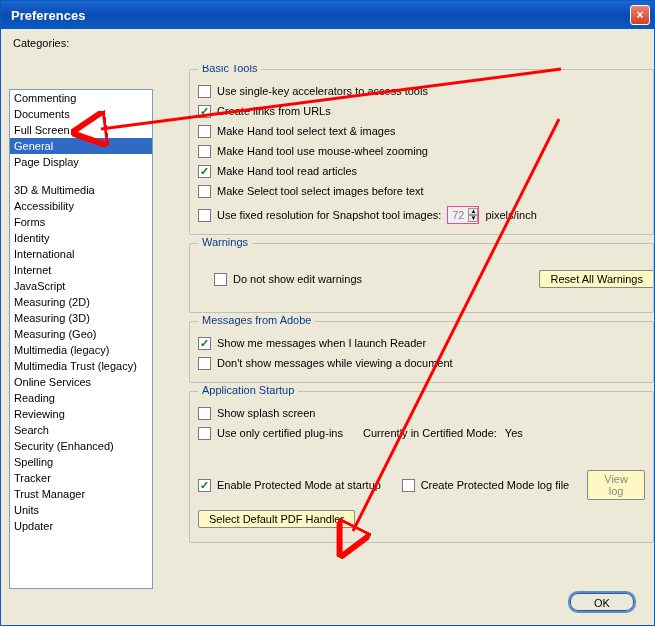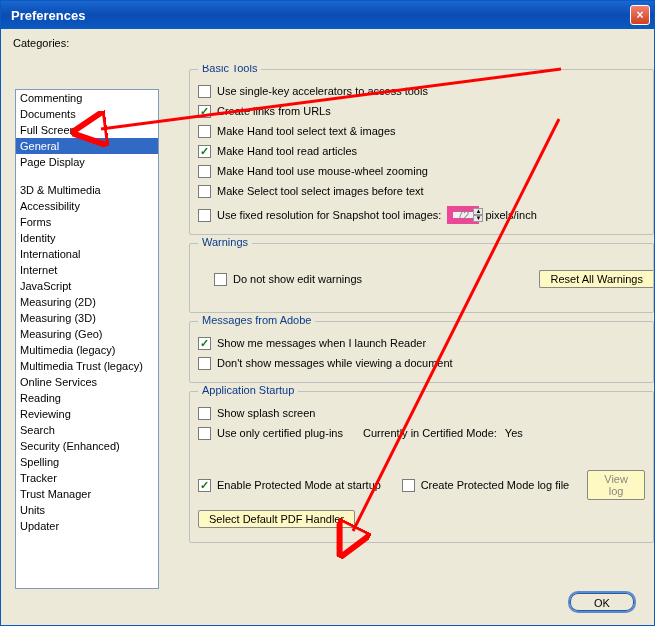--- a/index.html
+++ b/index.html
@@ -3,32 +3,32 @@
 <meta charset="utf-8">
 <style>
   * { box-sizing: border-box; }
   html, body { margin:0; padding:0; font-family: Tahoma, sans-serif; font-size:11px; background:#fff; }
   .window { width:655px; height:626px; border:1px solid #0a5ac0; position:relative; background:#fff; }
   .titlebar { height:28px; background:linear-gradient(to bottom,#1a66d0 0%,#0a4cb4 50%,#0a5ac0 100%); display:flex; align-items:center; padding:0 4px 0 10px; position:relative; }
   .titletext { color:#fff; font-weight:bold; font-size:13px; flex:1; }
   .closebtn { width:20px; height:20px; background:linear-gradient(#f08070,#d04020); border:1px solid #fff; border-radius:3px; color:#fff; display:flex; align-items:center; justify-content:center; font-weight:bold; font-size:12px; cursor:pointer; }
   .body { position:absolute; top:28px; left:0; right:0; bottom:0; padding:8px 0 8px 12px; background:#ece9d8; overflow:hidden; }
   .catlabel { font-size:11px; margin-bottom:4px; color:#000; }
-  .catlist { position:absolute; top:60px; left:14px; width:144px; height:500px; background:#fff; border:1px solid #7f9db9; overflow:hidden; }
+  .catlist { position:absolute; top:60px; left:8px; width:144px; height:500px; background:#fff; border:1px solid #7f9db9; overflow:hidden; }
   .catitem { padding:1px 4px; font-size:11px; cursor:pointer; line-height:14px; white-space:nowrap; }
   .catitem.sel { background:#316ac5; color:#fff; }
   .catspacer { height:12px; }
   .right { position:absolute; left:172px; top:36px; right:0; bottom:50px; overflow:hidden;padding-left:16px; }
   .group { border:1px solid #c0c0c0; border-radius:2px; margin:4px 0 8px 0; padding:10px 8px 8px 8px; position:relative; }
   .glegend { position:absolute; top:-8px; left:8px; background:#ece9d8; padding:0 4px; color:#0a3b8a; font-size:11px; }
   .row { display:flex; align-items:center; margin:2px 0; min-height:18px; }
   .cb { width:13px; height:13px; border:1px solid #7a7a7a; background:#fff; margin-right:6px; display:flex; align-items:center; justify-content:center; cursor:pointer; flex-shrink:0; }
   .cb.checked::after{ content:"✓"; color:#1a7a1a; font-size:11px; font-weight:bold; line-height:11px; }
   .lab { color:#000; font-size:11px; white-space:nowrap; }
-  .spin { width:32px; height:18px; border:6px solid #ec4899; background:#f0f0f0; margin:0 6px; display:flex; align-items:center; }
+  .spin { width:32px; height:18px; border:1px solid #ec4899; background:#f0f0f0; margin:0 6px; display:flex; align-items:center; }
   .spin input { border:0; width:18px; font-size:11px; text-align:right; background:transparent; color:#888; }
   .spinbtns { display:flex; flex-direction:column; margin-left:2px; }
   .spinbtn { width:10px; height:7px; border:1px solid #999; background:#e8e8e8; font-size:6px; line-height:5px; text-align:center; cursor:pointer; }
   .btn { border:1px solid #888; background:#fef9c3; padding:2px 10px; font-size:11px; cursor:pointer; border-radius:2px; color:#000; }
   .btn.dis { color:#888; }
   .okbtn { position:absolute; bottom:12px; right:18px; width:68px; height:22px; border:2px solid #5a8ad0; background:#ece9d8; font-size:11px; cursor:pointer; border-radius:10px; text-align:center; line-height:18px; box-shadow:0 0 0 1px #2a5aa0 inset; }
   svg.arrows { position:absolute; top:28px; left:0; pointer-events:none; }
 </style>
 </head>
 <body>
@@ -82,26 +82,26 @@
             </div>
             <div class="row">
               <span class="cb checked"></span>
               <span class="lab">Create links from URLs</span>
             </div>
             <div class="row">
               <span class="cb"></span>
               <span class="lab">Make Hand tool select text &amp; images</span>
             </div>
             <div class="row">
+              <span class="cb"></span>
+              <span class="lab">Make Hand tool use mouse-wheel zooming</span>
+            </div>
+            <div class="row">
               <span class="cb checked"></span>
               <span class="lab">Make Hand tool read articles</span>
-            </div>
-            <div class="row">
-              <span class="cb"></span>
-              <span class="lab">Make Hand tool use mouse-wheel zooming</span>
             </div>
             <div class="row">
               <span class="cb"></span>
               <span class="lab">Make Select tool select images before text</span>
             </div>
           </div>
         <div class="row" style="margin-top:6px">
           <span class="cb"></span>
           <span class="lab">Use fixed resolution for Snapshot tool images:</span>
           <span class="spin">

